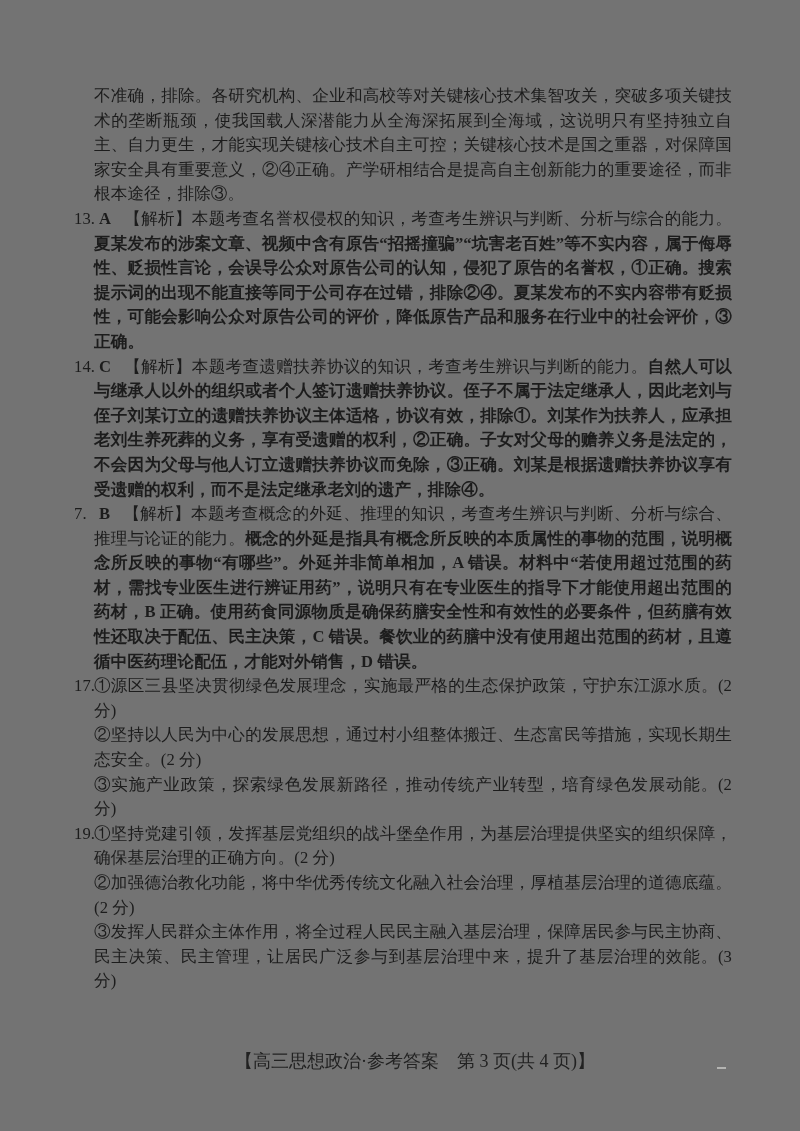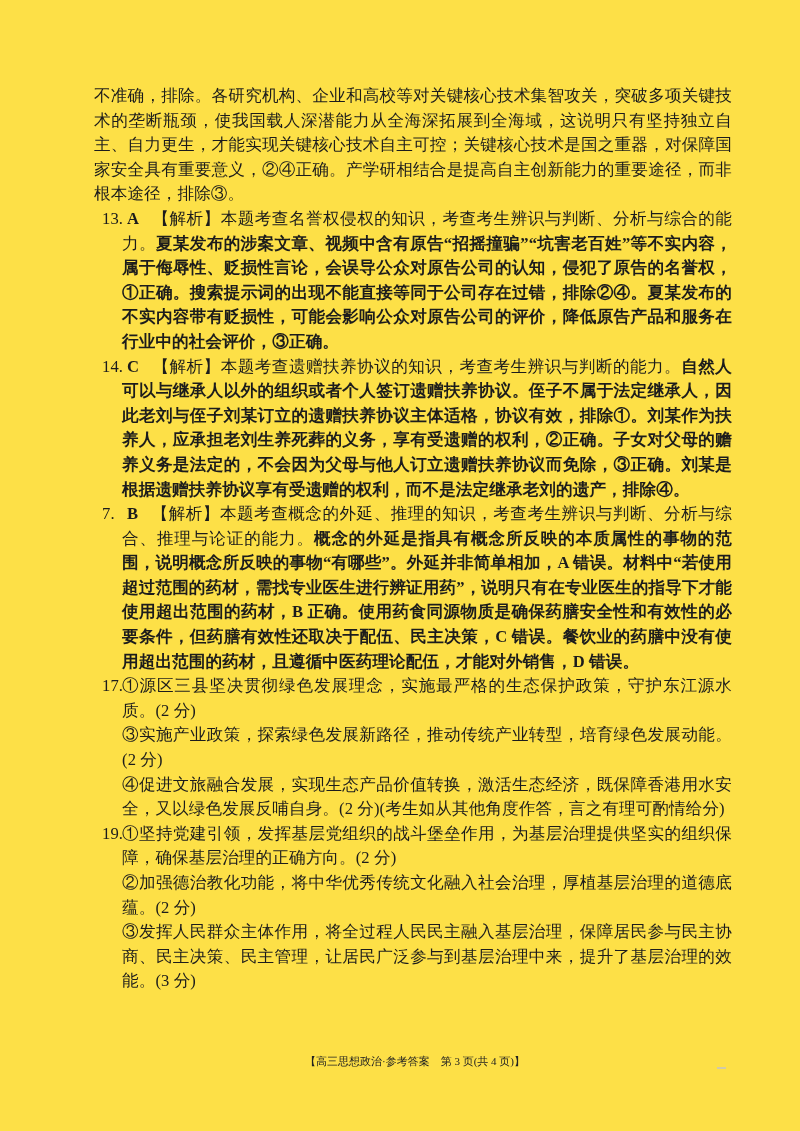--- a/index.html
+++ b/index.html
@@ -2,54 +2,54 @@
 <html lang="zh"><head>
 <meta charset="utf-8">
 <style>
   html, body { margin: 0; padding: 0; }
   body { background: #e9e9e9; }
   .page {
     position: relative;
     width: 800px;
     height: 1131px;
     margin: 0 auto;
-    background: #fde047;
+    background: #737373;
     font-family: "Liberation Serif", "DejaVu Serif", serif;
     color: #1c1c1c;
     overflow: hidden;
   }
   .content {
     position: absolute;
     left: 74px;
     top: 84px;
     width: 658px;
     font-size: 16.6px;
     line-height: 24.6px;
     text-align: justify;
     letter-spacing: 0.1px;
   }
   .para { margin: 0; }
   .cont { padding-left: 20px; }
-  .q { position: relative; padding-left: 20px; margin-left: 28px; }
+  .q { position: relative; padding-left: 20px; }
   .qnum {
     position: absolute;
     left: 0;
     top: 0;
     white-space: nowrap;
   }
   .ans { padding: 0 13px 0 5px; font-weight: 600; }
   .analysis { font-weight: 400; }
   .explanation { font-weight: 700; }
   .footer {
     position: absolute;
     top: 1050px;
     left: 60px;
     width: 710px;
     text-align: center;
-    font-size: 11px;
+    font-size: 18px;
     line-height: 22px;
     color: #222;
   }
   .speck {
     position: absolute;
     left: 717px;
     top: 1067px;
     width: 9px;
     height: 2px;
     background: #c4c4c2;
@@ -77,22 +77,22 @@
 
     <div class="q">
       <span class="qnum">7.</span>
       <p class="para"><span class="ans">B</span><span class="analysis">【解析】本题考查概念的外延、推理的知识，考查考生辨识与判断、分析与综合、推理与论证的能力。</span><span class="explanation">概念的外延是指具有概念所反映的本质属性的事物的范围，说明概念所反映的事物“有哪些”。外延并非简单相加，A 错误。材料中“若使用超过范围的药材，需找专业医生进行辨证用药”，说明只有在专业医生的指导下才能使用超出范围的药材，B 正确。使用药食同源物质是确保药膳安全性和有效性的必要条件，但药膳有效性还取决于配伍、民主决策，C 错误。餐饮业的药膳中没有使用超出范围的药材，且遵循中医药理论配伍，才能对外销售，D 错误。</span></p>
     </div>
 
 
     <div class="q">
       <span class="qnum">17.</span>
       <p class="para">①源区三县坚决贯彻绿色发展理念，实施最严格的生态保护政策，守护东江源水质。(2 分)</p>
+      <p class="para">②坚持以人民为中心的发展思想，通过村小组整体搬迁、生态富民等措施，实现长期生态安全。(2 分)</p>
       <p class="para">③实施产业政策，探索绿色发展新路径，推动传统产业转型，培育绿色发展动能。(2 分)</p>
-      <p class="para">④促进文旅融合发展，实现生态产品价值转换，激活生态经济，既保障香港用水安全，又以绿色发展反哺自身。(2 分)(考生如从其他角度作答，言之有理可酌情给分)</p>
     </div>
 
     <div class="q">
       <span class="qnum">19.</span>
       <p class="para">①坚持党建引领，发挥基层党组织的战斗堡垒作用，为基层治理提供坚实的组织保障，确保基层治理的正确方向。(2 分)</p>
       <p class="para">②加强德治教化功能，将中华优秀传统文化融入社会治理，厚植基层治理的道德底蕴。(2 分)</p>
       <p class="para">③发挥人民群众主体作用，将全过程人民民主融入基层治理，保障居民参与民主协商、民主决策、民主管理，让居民广泛参与到基层治理中来，提升了基层治理的效能。(3 分)</p>
 
     </div>
 

